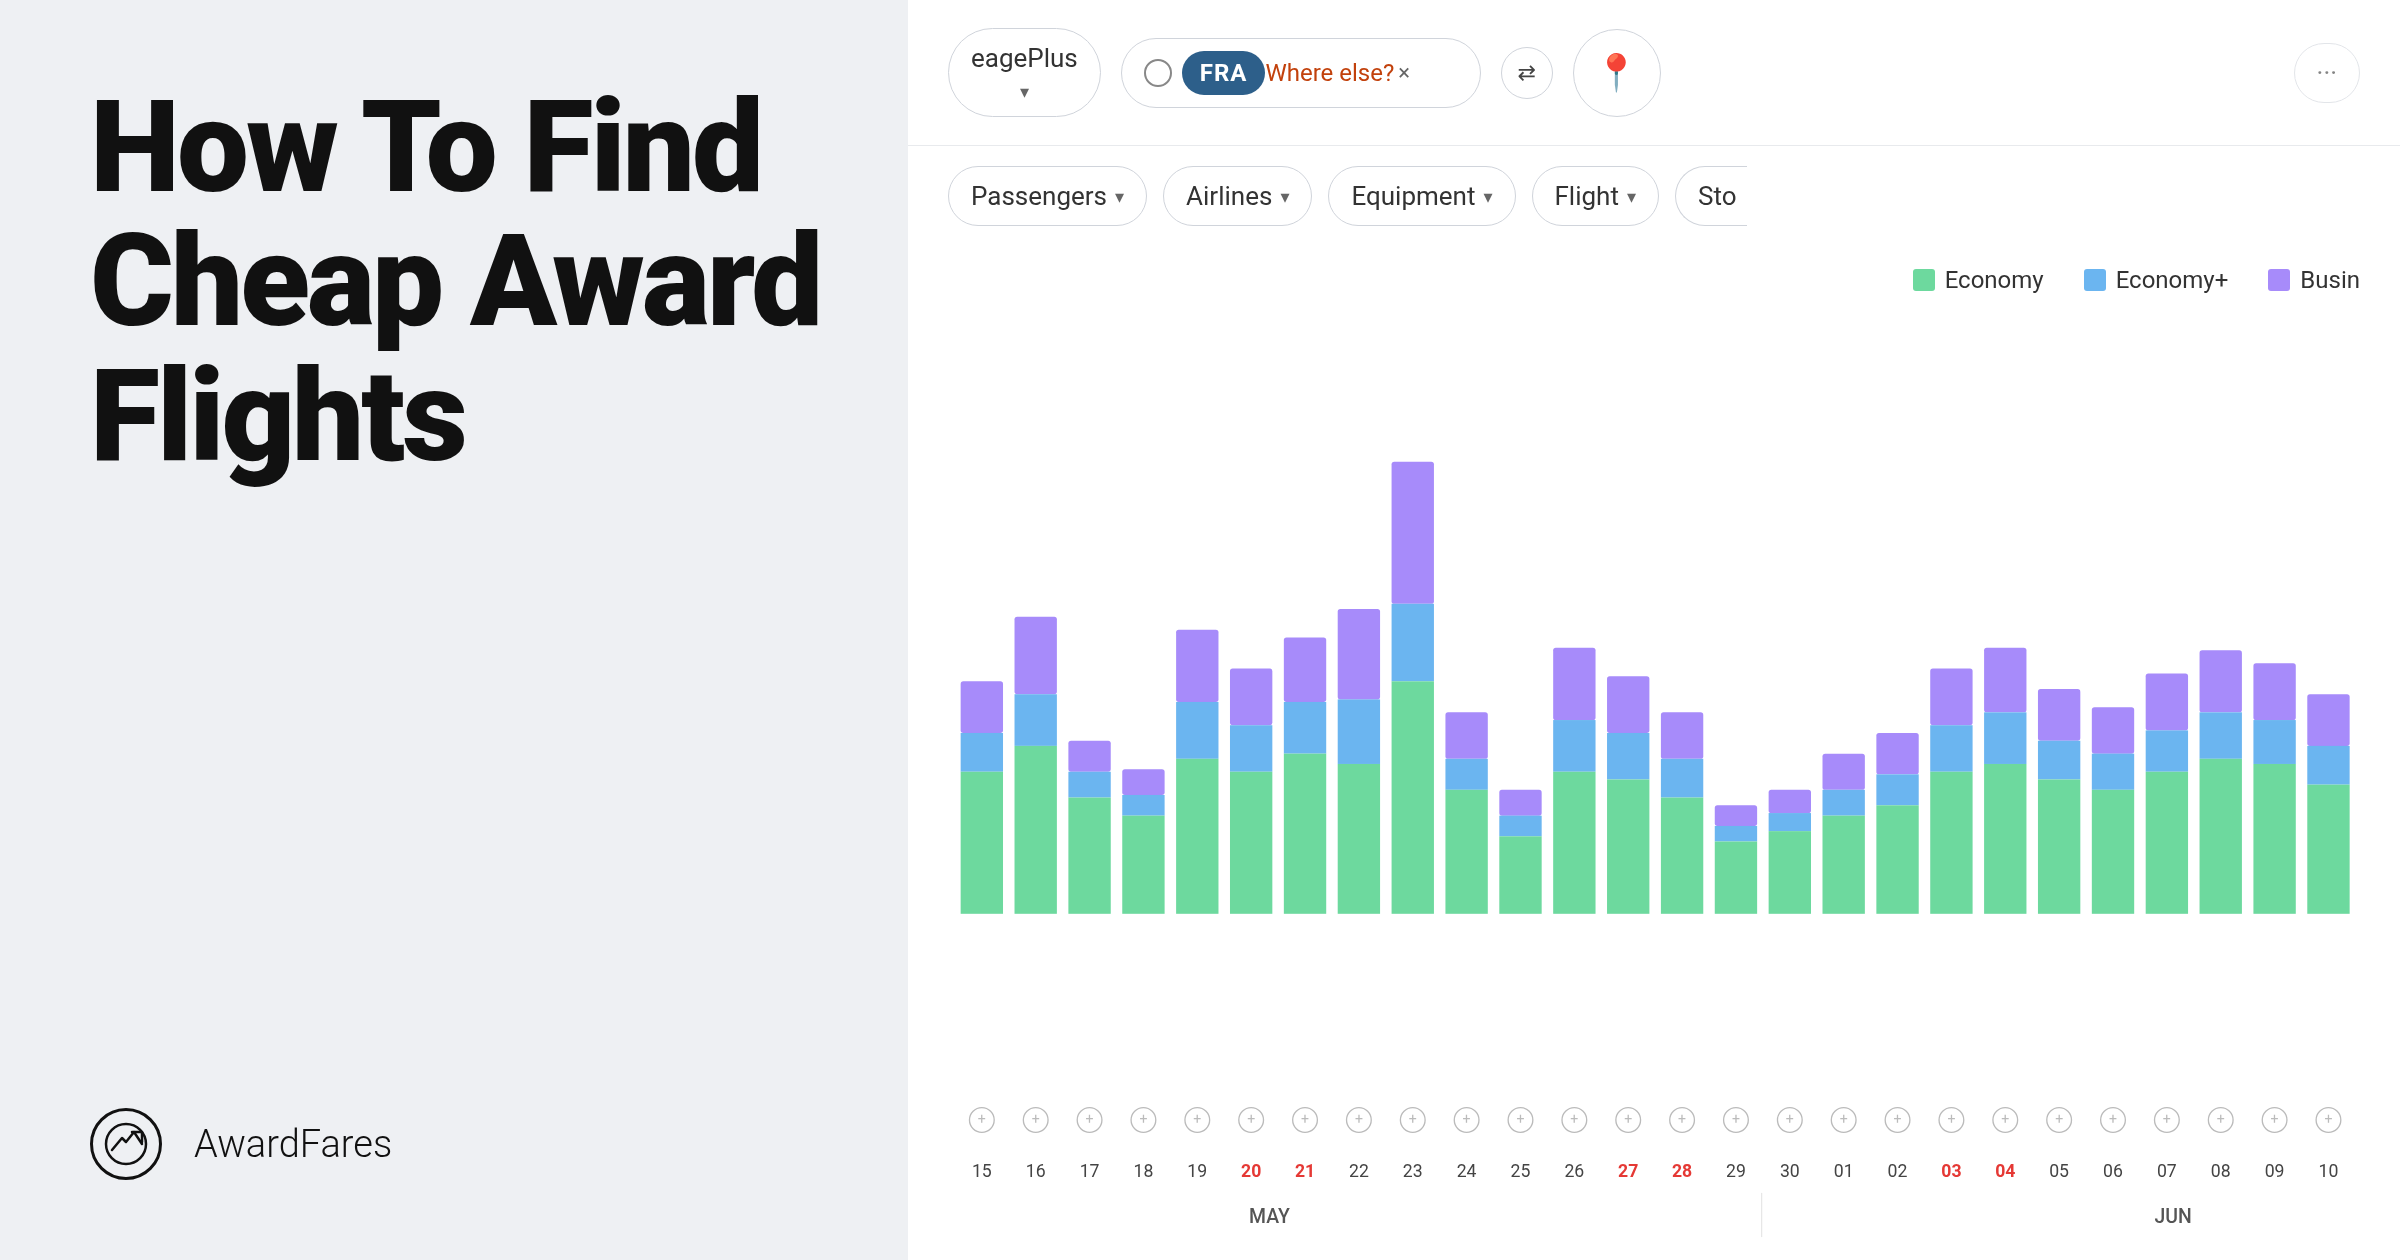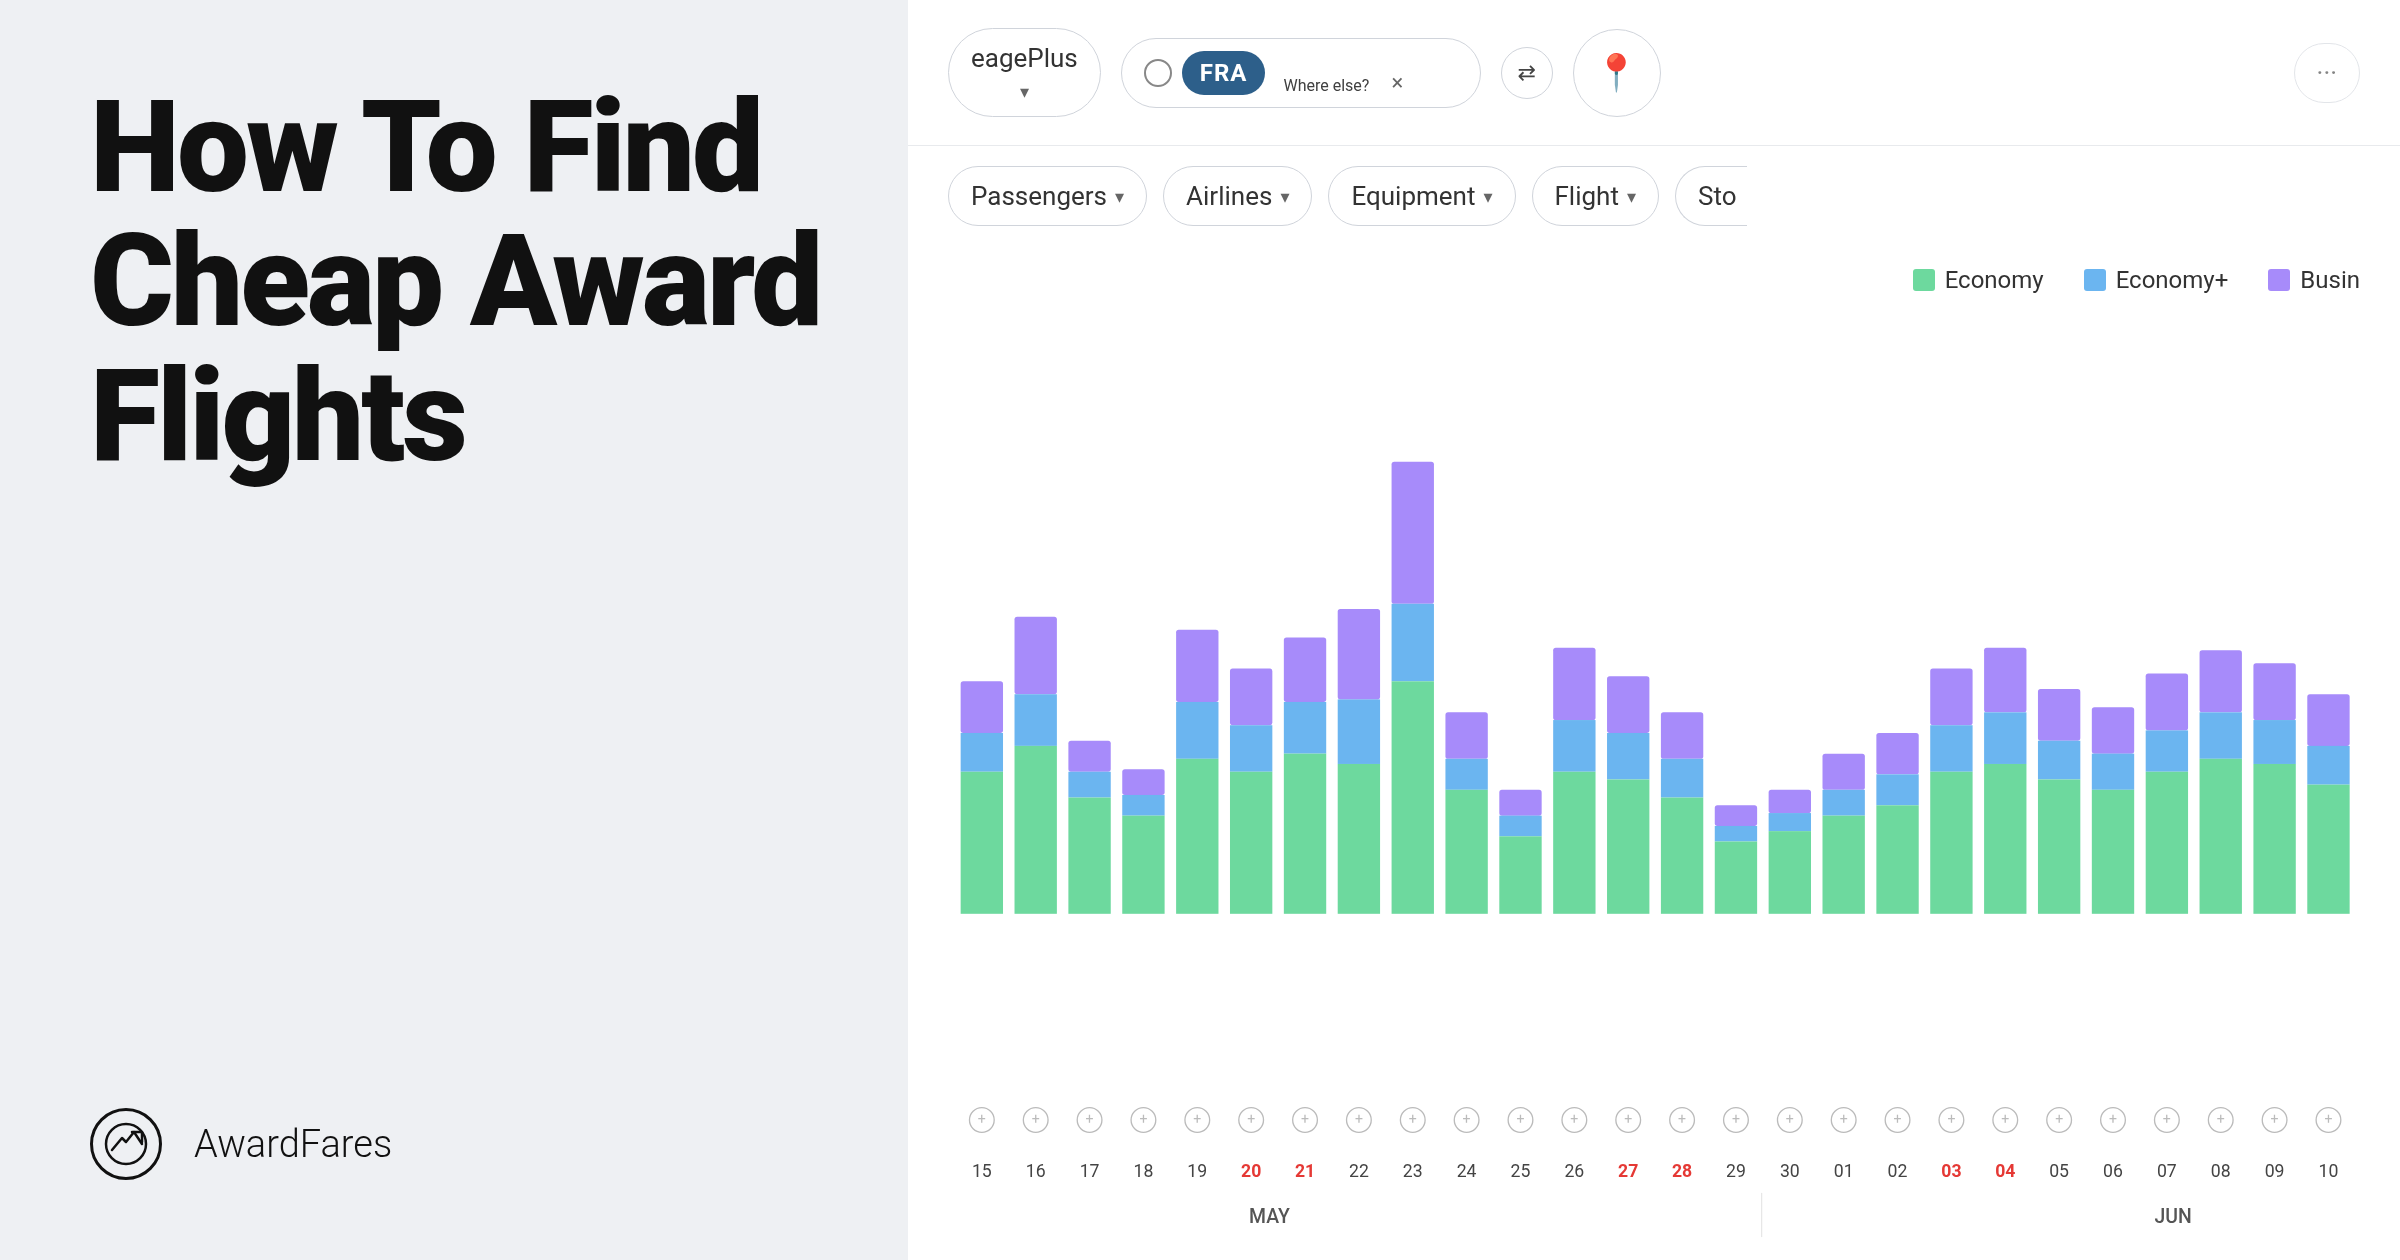--- a/index.html
+++ b/index.html
@@ -103,25 +103,25 @@
     }
 
     .filter-pill .chevron {
       font-size: 18px;
       color: #666;
     }
 
     
     .search-bar {
       display: flex;
-      align-items: flex-end;
+      align-items: center;
       border: 1.5px solid #d0d4db;
       border-radius: 50px;
       padding: 12px 22px;
-      gap: 18px;
+      gap: 0;
       background: white;
       min-width: 360px;
     }
 
     .search-origin {
       display: flex;
       align-items: center;
       gap: 10px;
     }
 
@@ -136,22 +136,22 @@
       background: #2d5f8a;
       color: white;
       padding: 8px 18px;
       border-radius: 50px;
       font-size: 24px;
       font-weight: 700;
       letter-spacing: 1px;
     }
 
     .destination-text {
-      font-size: 16px;
-      color: #404040;
+      font-size: 24px;
+      color: #c2410c;
     }
 
     .clear-btn {
       font-size: 22px;
       color: #666;
       cursor: pointer;
       margin-left: 4px;
     }
 
     .swap-btn {

